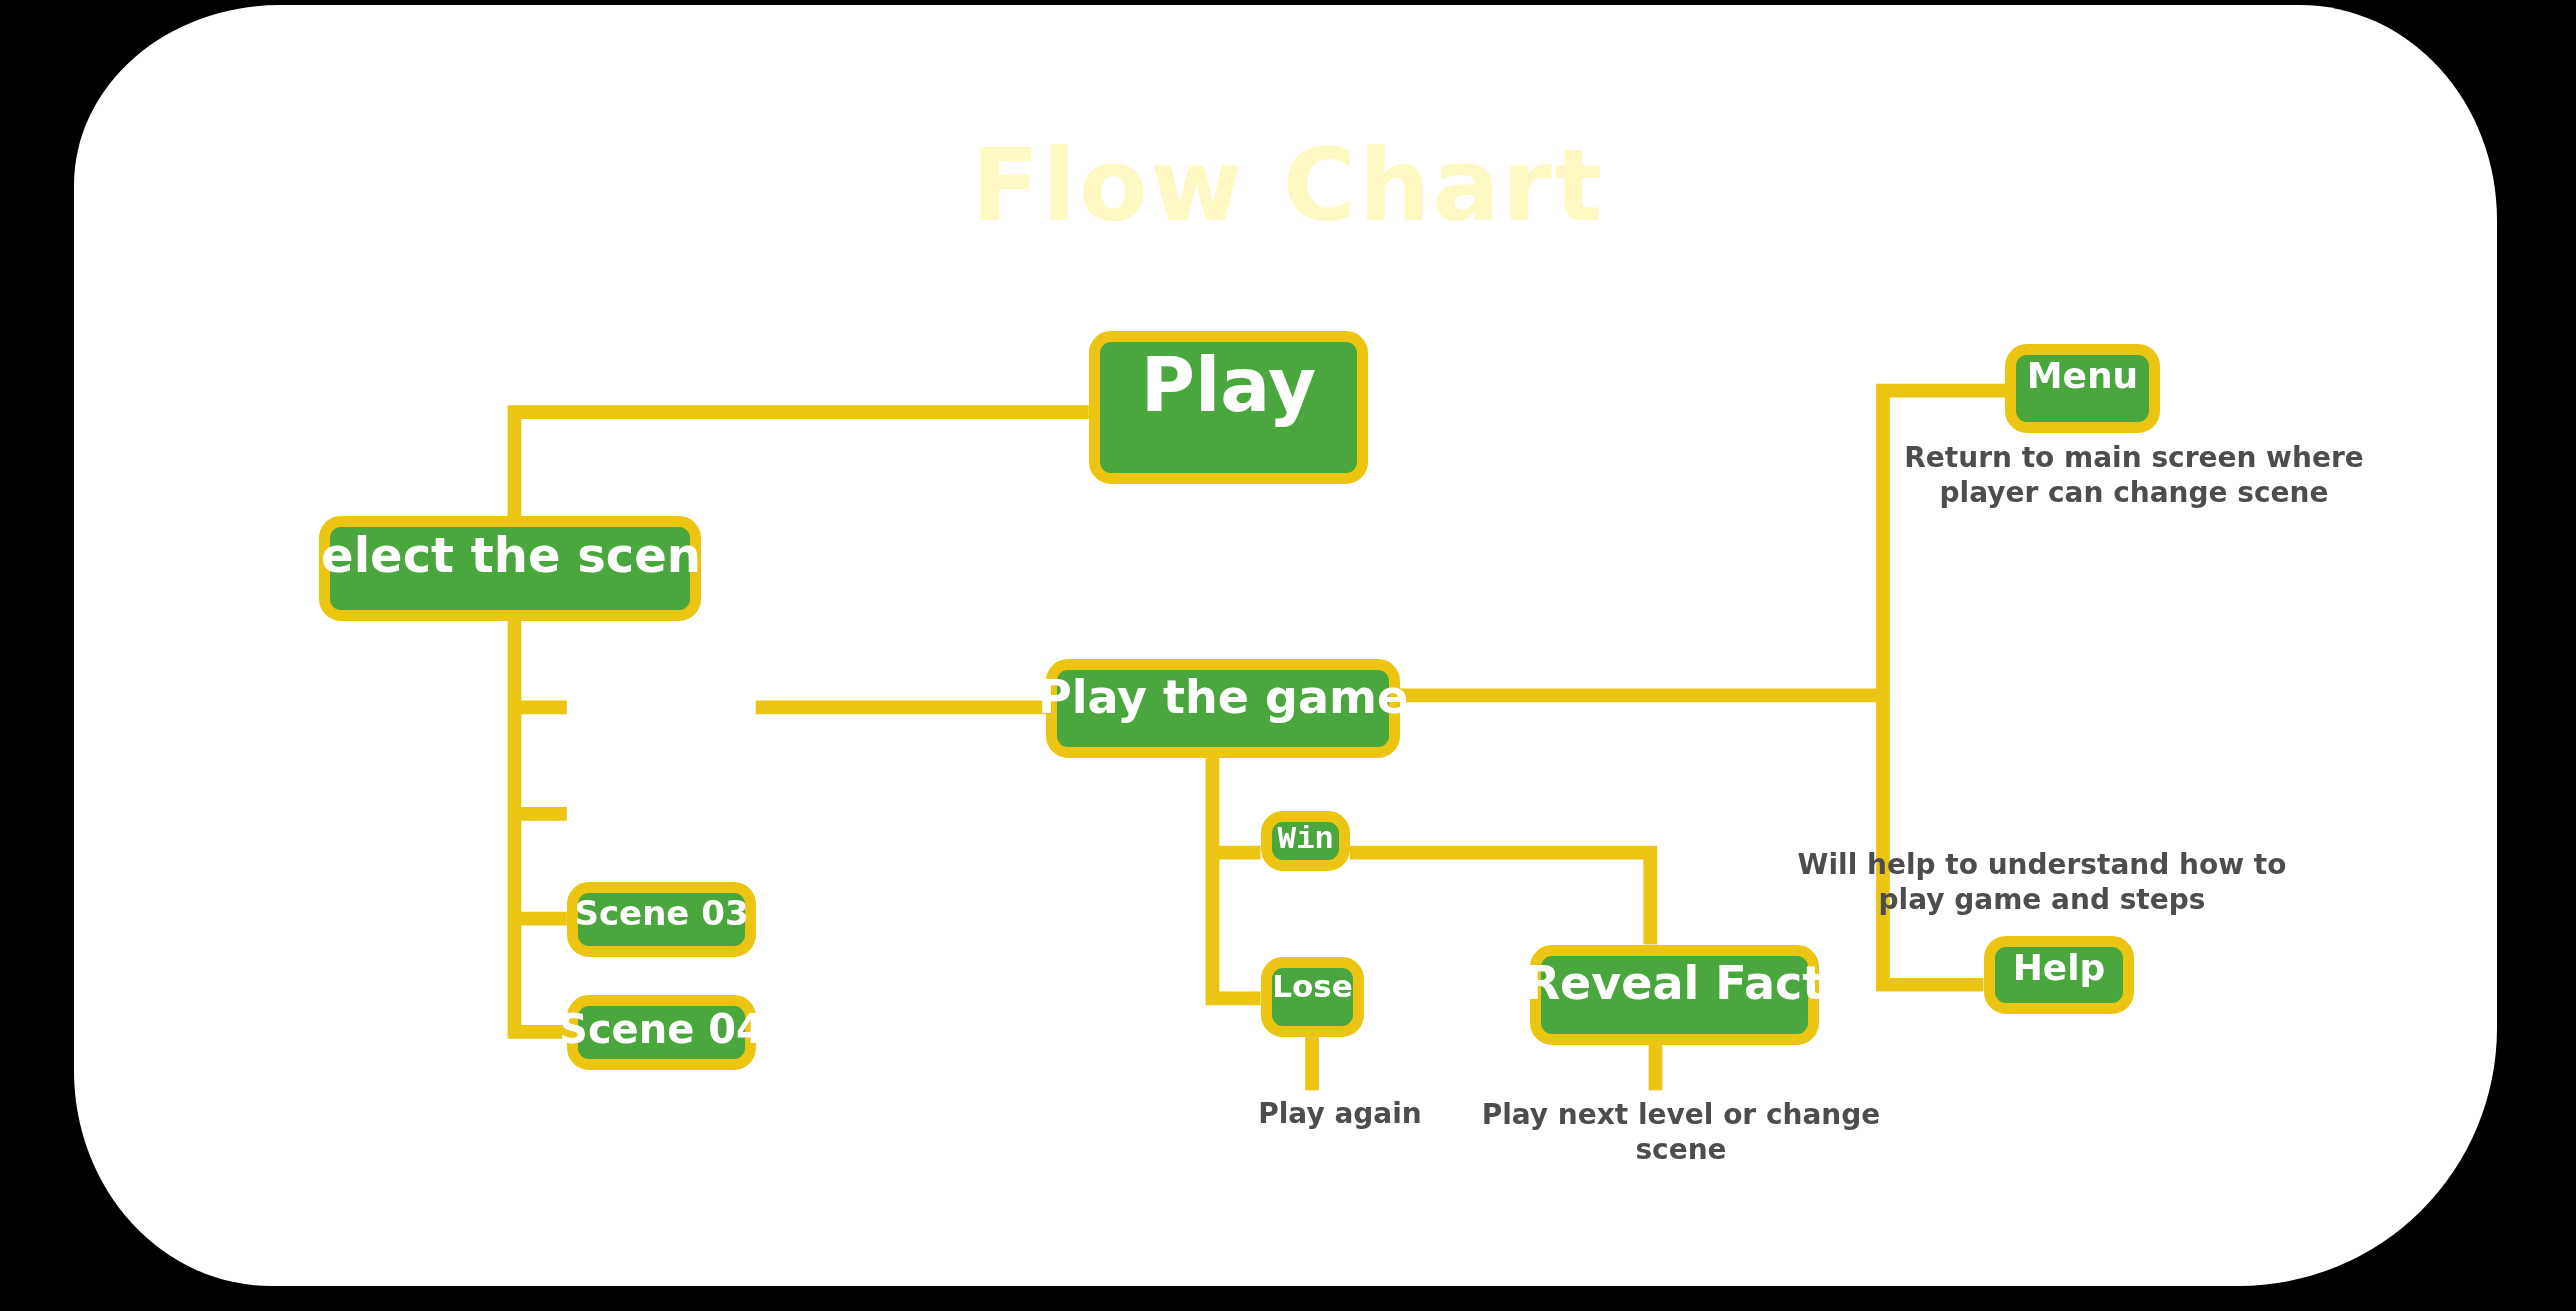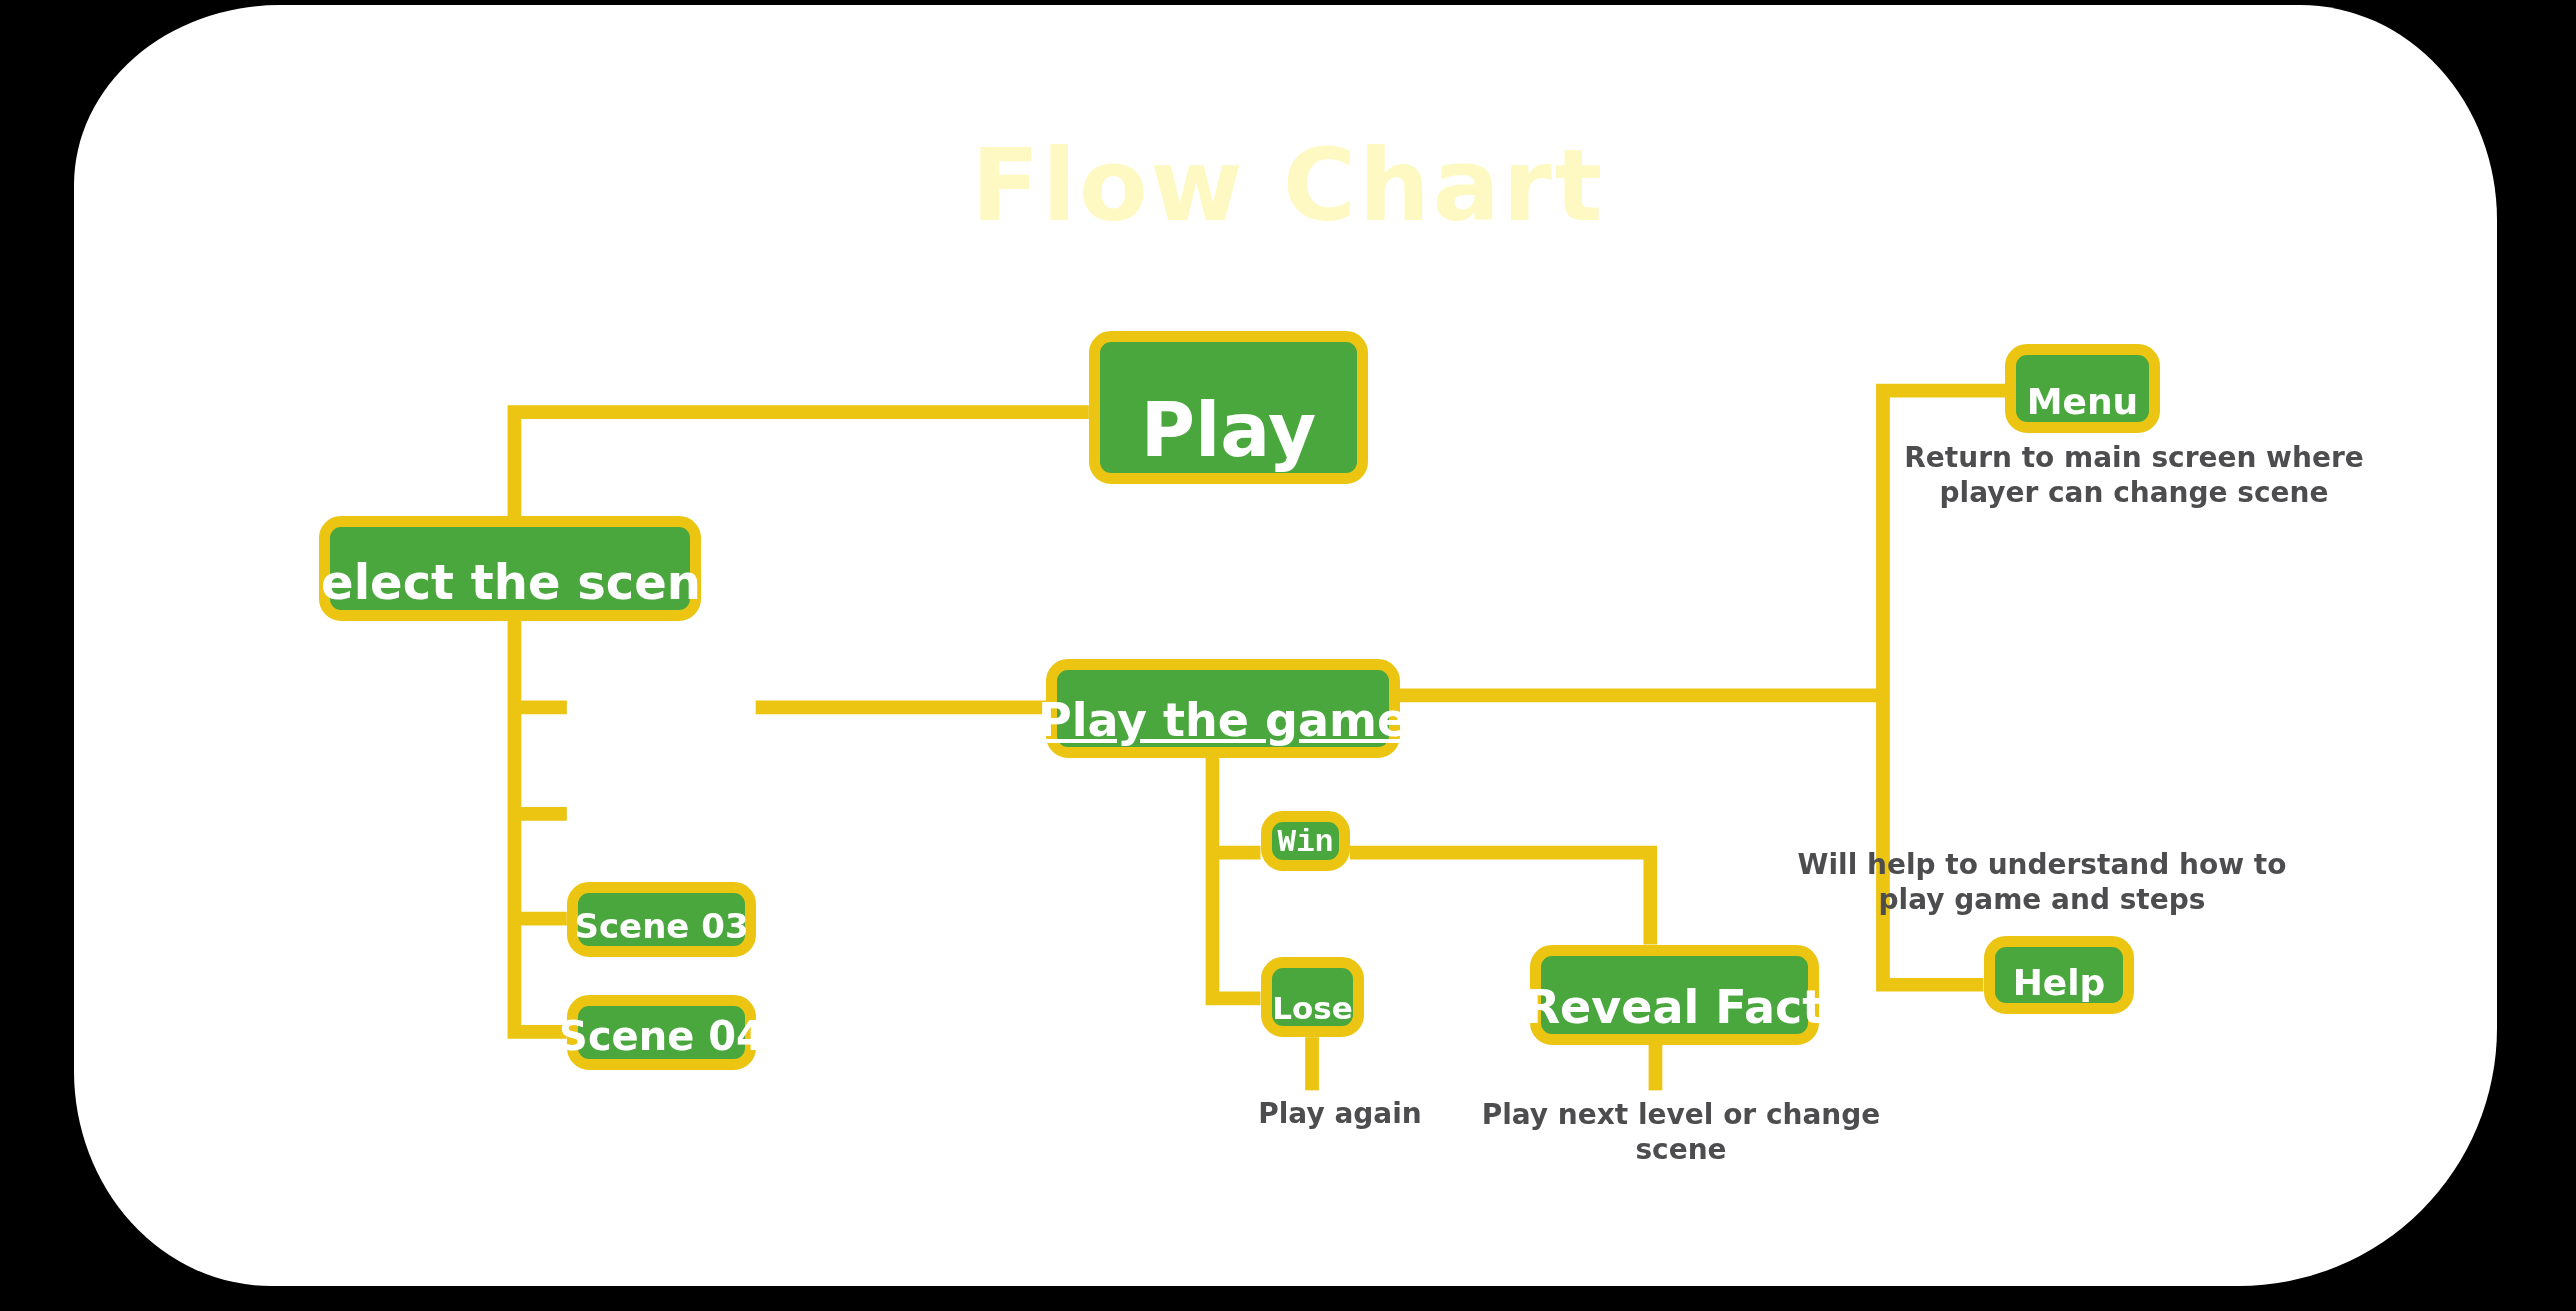--- a/index.html
+++ b/index.html
@@ -28,32 +28,32 @@
     font-weight:800;
     letter-spacing:2.6px;
     white-space:nowrap;
   }
   .node{
     position:absolute;
     box-sizing:border-box;
     background:#4AA73E;
     border:11px solid #ECC513;
     border-radius:22px;
-    display:flex;align-items:flex-end;justify-content:center;
+    display:flex;align-items:flex-start;justify-content:center;
     color:#ffffff;font-weight:800;
     white-space:nowrap;
     cursor:pointer;
   }
   .node-play        {left:1089px;top:331px; width:279px;height:153px;font-size:74px;}
   .node-select-scene{left:319px; top:516px; width:382px;height:105px;font-size:48px;}
   .node-scene-01    {left:567px; top:671px; width:189px;height:75px; font-size:34px;}
   .node-scene-02    {left:567px; top:777px; width:189px;height:75px; font-size:34px;}
   .node-scene-03    {left:567px; top:882px;width:189px;height:75px; font-size:34px;}
   .node-scene-04    {left:567px; top:995px;width:189px;height:75px; font-size:40px;}
-  .node-play-the-game{left:1046px;top:659px;width:354px;height:99px;font-size:46px;text-decoration:underline;}
+  .node-play-the-game{left:1046px;top:659px;width:354px;height:99px;font-size:46px;}
   .node-win         {left:1261px;top:811px; width:89px;height:60px; font-size:31px;font-family:Liberation Mono, monospace;}
   .node-lose        {left:1261px;top:957px;width:103px;height:80px; font-size:31px;}
   .node-reveal-fact {left:1530px;top:945px;width:289px;height:100px;font-size:46px;}
   .node-menu        {left:2005px;top:344px; width:155px;height:89px;font-size:36px;}
   .node-help        {left:1984px;top:936px;width:150px;height:78px;font-size:36px;}
   .note{
     position:absolute;
     transform:translateX(-50%);
     color:#4D4D4F;
     font-weight:700;

